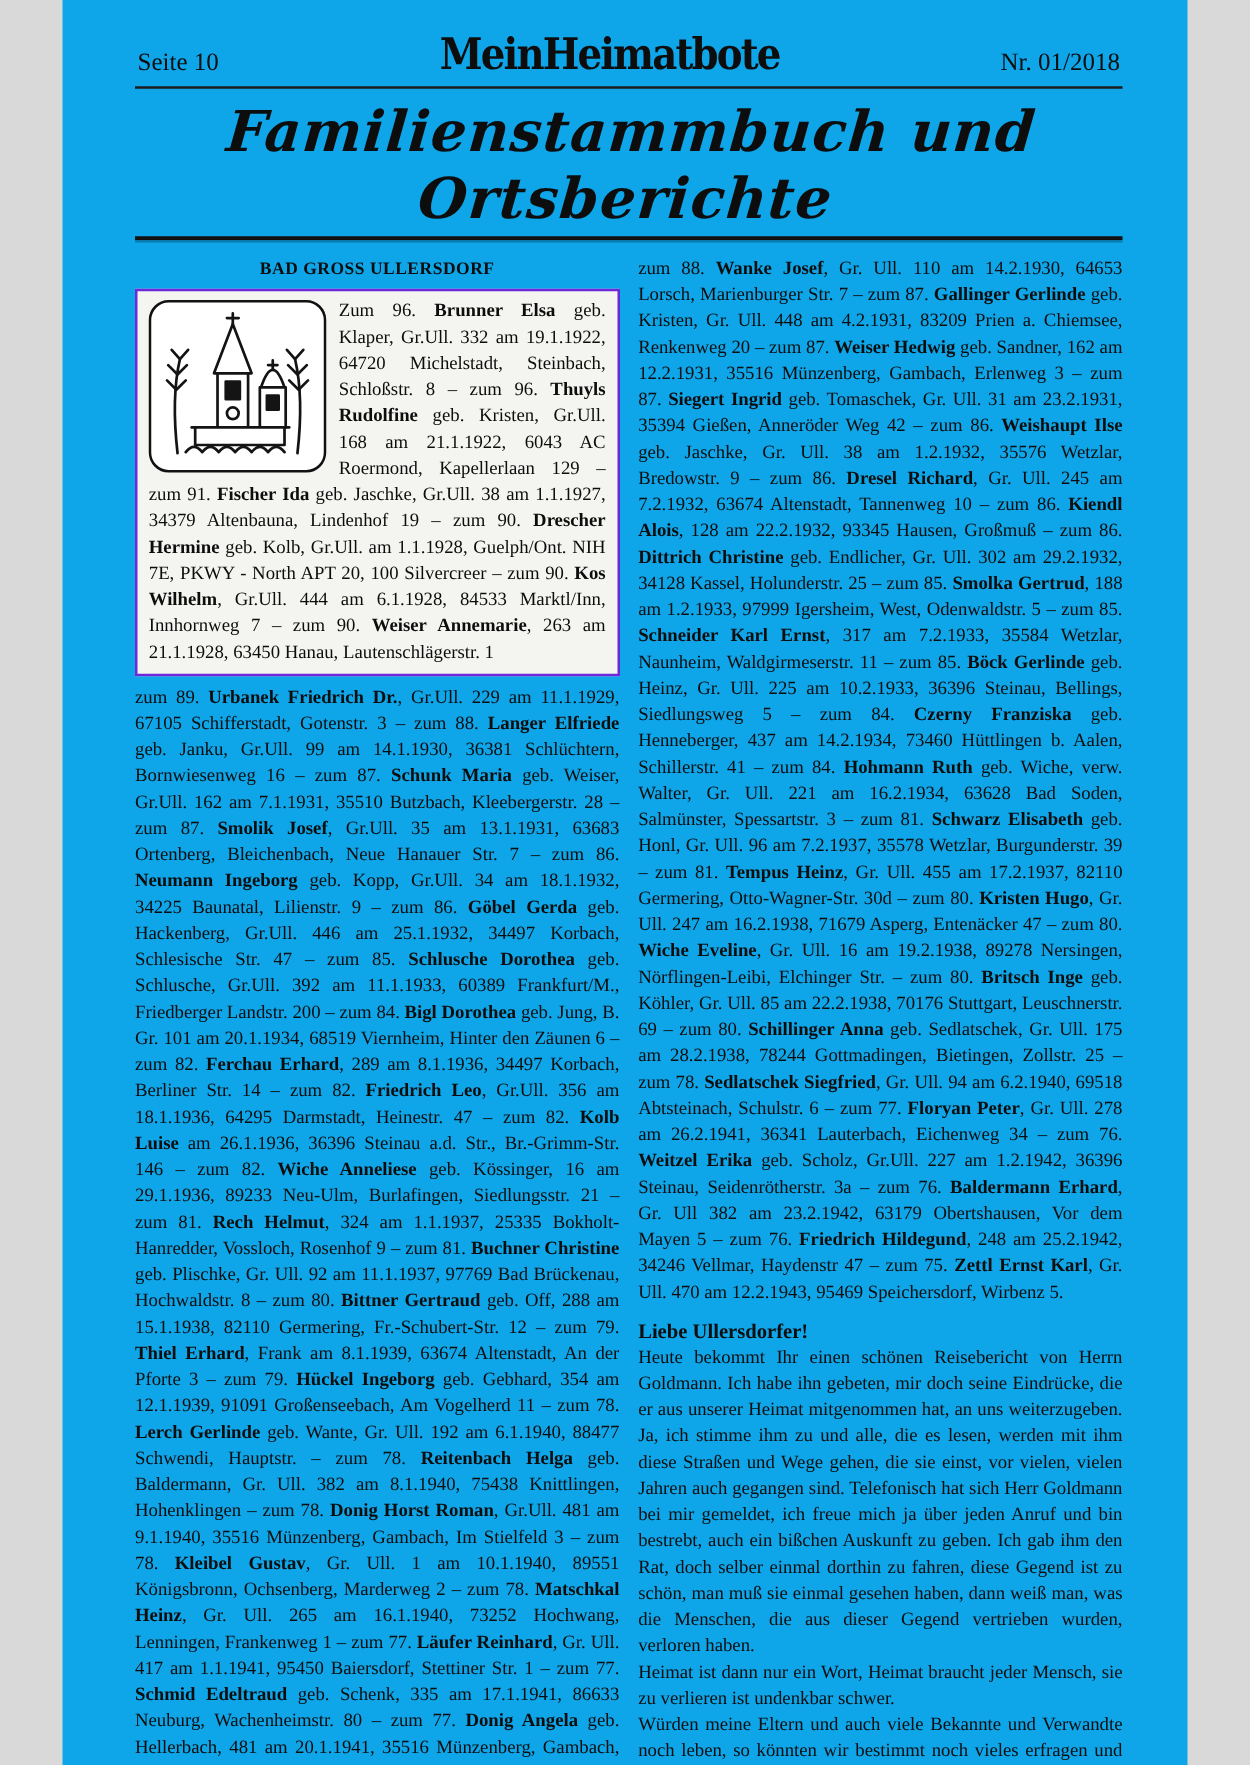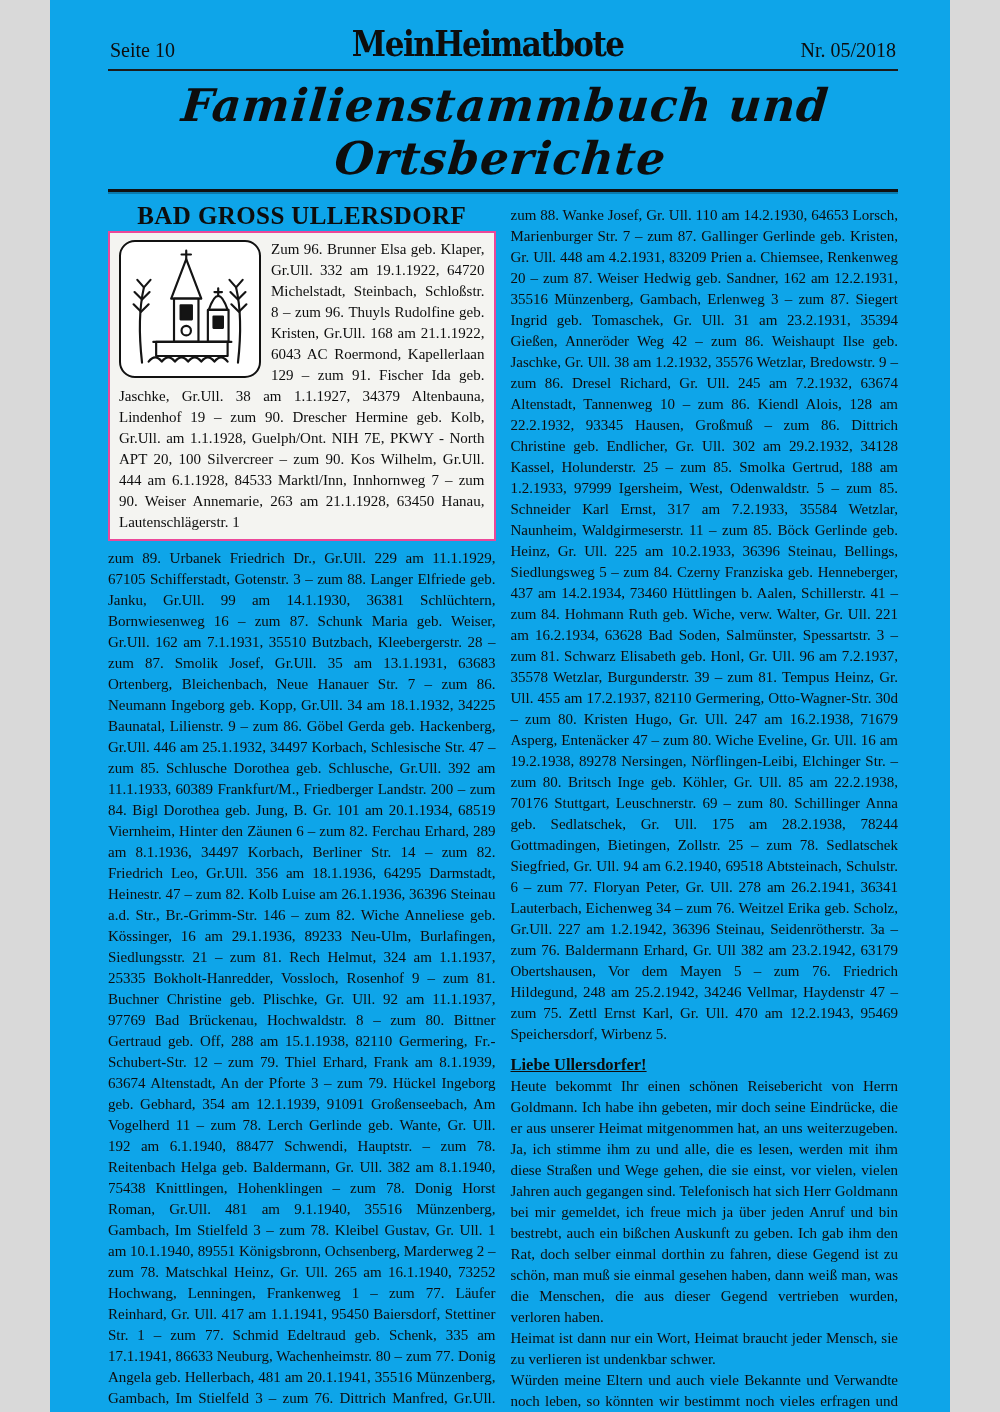--- a/index.html
+++ b/index.html
@@ -20,43 +20,43 @@
   .rule1 { border-top:2.5px solid #1c1c1c; }
   .script-title {
     text-align:center; font-family:"DejaVu Serif", serif; font-style:italic;
     font-weight:bold; font-size:45px; letter-spacing:1px;
     padding:8px 0 4px 0; transform:skewX(-5deg);
   }
   .rule2 { border-top:3px solid #111; box-shadow:0 2px 0 rgba(0,0,0,.25); margin-bottom:13px; }
   
   .columns { display:flex; gap:15px; }
   .col { flex:1 1 0; min-width:0; font-size:15px; line-height:21px; text-align:justify; }
-  h2.town { text-align:center; font-size:25px; font-weight:bold; letter-spacing:.4px; margin-bottom:5px; }
+  h2.town { text-align:center; font-size:14px; font-weight:bold; letter-spacing:.4px; margin-bottom:5px; }
   h3.sub  { text-align:center; font-size:17.5px; font-weight:bold; margin-bottom:7px; }
-  .bbox { border:2px solid #ec4899; background:#f4f4f1; padding:6px 9px; overflow:hidden; }
+  .bbox { border:2px solid #6d28d9; background:#f4f4f1; padding:6px 9px; overflow:hidden; }
   .bbox.jan { margin-bottom:7px; }
   .church-frame {
     float:left; width:142px; height:138px; border:2.5px solid #111; border-radius:16px;
     margin:1px 10px 3px 0; background:#fff;
     display:flex; align-items:center; justify-content:center;
   }
   p.cont { margin-top:7px; }
-  .right h4.salut { font-size:16.5px; font-weight:bold; margin:9px 0 1px 0; text-align:left;text-decoration:underline; }
+  .right h4.salut { font-size:16.5px; font-weight:bold; margin:9px 0 1px 0; text-align:left; }
   .right p.letter { margin:0; }
-  b { font-weight:normal; }
+  b { font-weight:bold; }
 </style>
 </head>
 <body>
 
 <div class="page">
 
   <header class="hdr-row">
     <span class="hdr-side">Seite 10</span>
     <span class="masthead">MeinHeimatbote</span>
-    <span class="hdr-side">Nr. 05/2018</span>
+    <span class="hdr-side">Nr. 01/2018</span>
   </header>
   <div class="rule1"></div>
   <h1 class="script-title">Familienstammbuch und Ortsberichte</h1>
   <div class="rule2"></div>
 
   <main class="columns">
 
     <section class="col left">
       <h2 class="town">BAD GROSS ULLERSDORF</h2>
 

